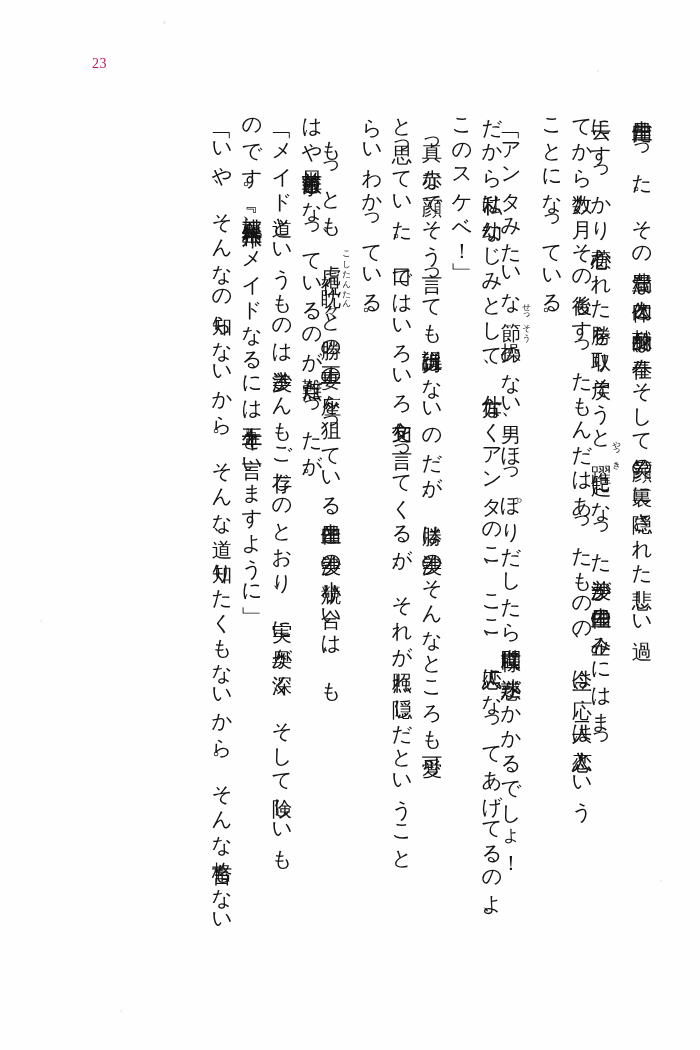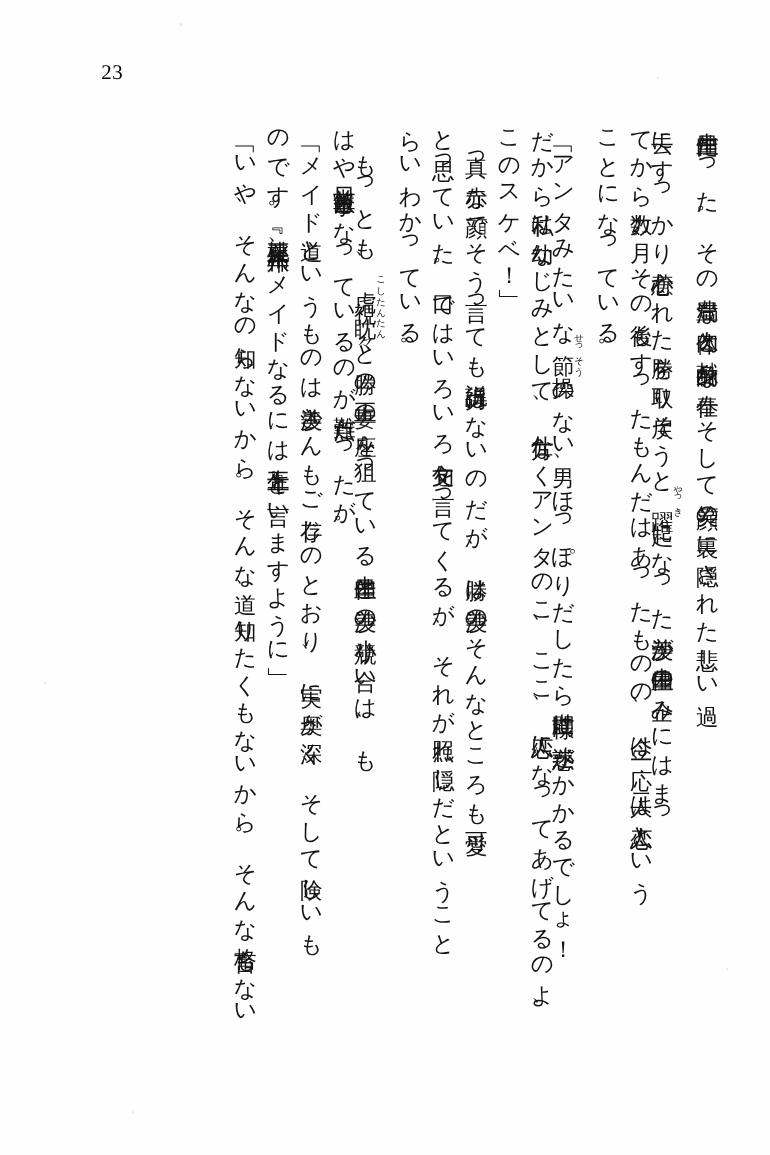--- a/index.html
+++ b/index.html
@@ -24,23 +24,23 @@
   .speck {
     position: absolute;
     background: #d8d8d8;
     border-radius: 50%;
     opacity: .55;
   }
   .page-number {
     position: absolute;
     top: 56px;
     left: 92px;
-    font-size: 19px;
+    font-size: 14px;
     letter-spacing: 0.5px;
-    color: #000000;
+    color: #be185d;
   }
   
   .text-block {
     position: absolute;
     top: 104px;
     right: 48px;
     left: 60px;
     height: 880px;
     display: flex;
     flex-direction: row-reverse;

